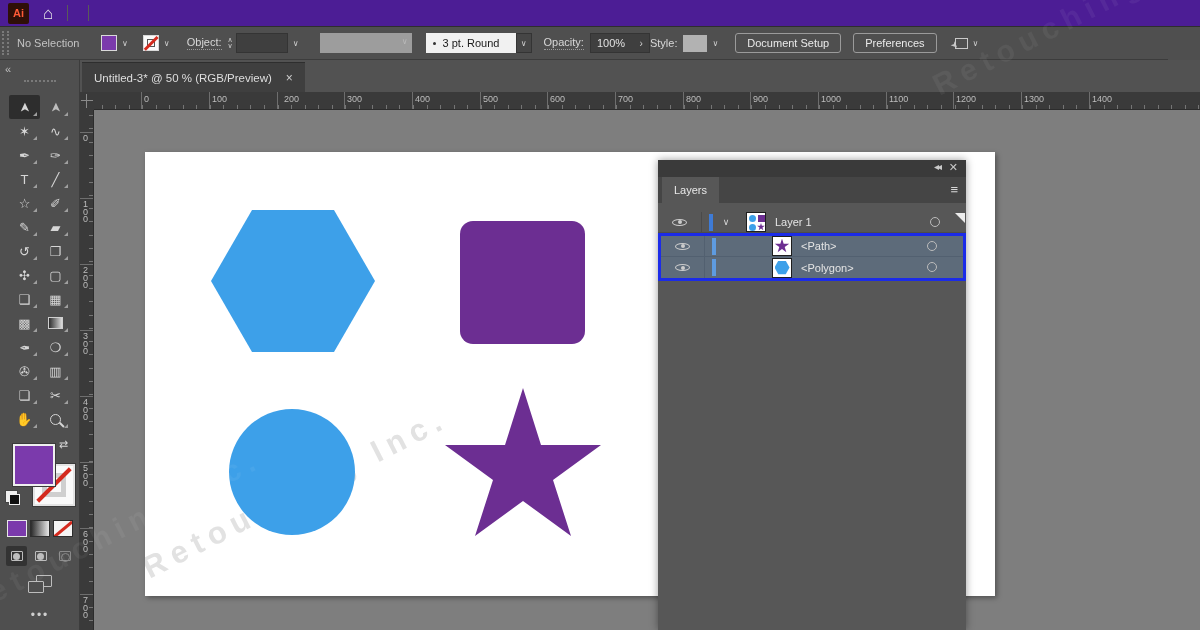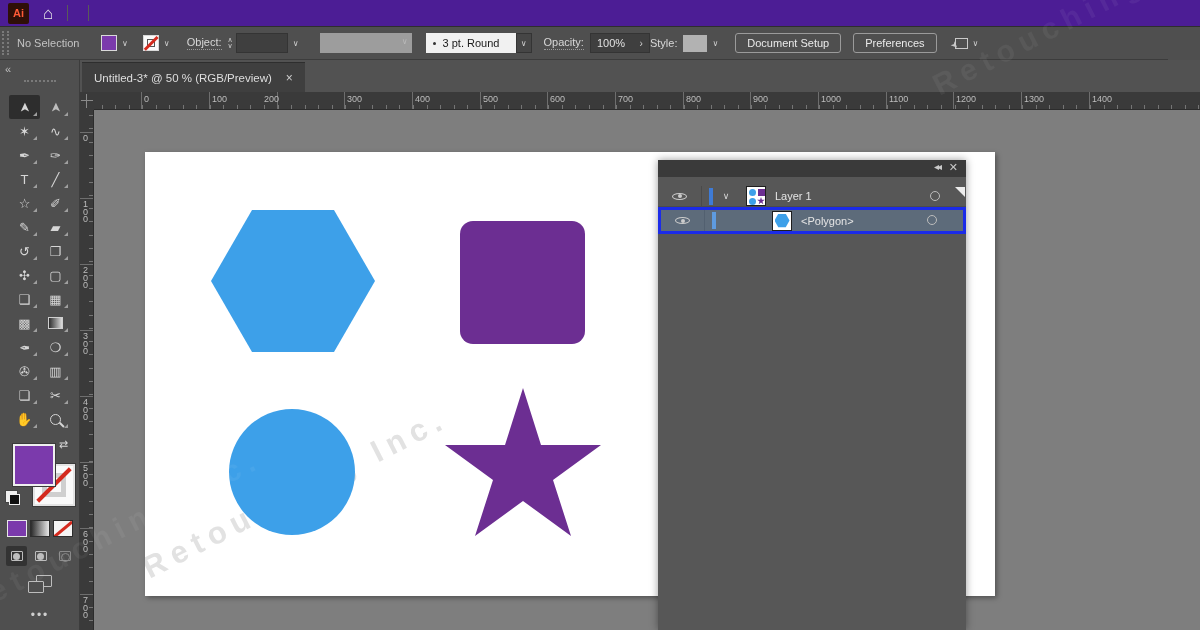--- a/index.html
+++ b/index.html
@@ -305,21 +305,21 @@
     <span class="h-minor" data-name="ruler-tick" style="left: 1091.2px;"></span>
     <span class="h-minor" data-name="ruler-tick" style="left: 1104.74px;"></span>
     <span class="h-minor" data-name="ruler-tick" style="left: 1118.28px;"></span>
     <span class="h-major" data-name="ruler-tick" style="left: 6px;"></span>
     <span class="ruler-num" data-name="ruler-label" style="left: 9px;">0</span>
     <span class="h-major" data-name="ruler-tick" style="left: 61px;"></span>
     <span class="ruler-num" data-name="ruler-label" style="left: 64px;">0</span>
     <span class="h-major" data-name="ruler-tick" style="left: 129px;"></span>
     <span class="ruler-num" data-name="ruler-label" style="left: 132px;">100</span>
     <span class="h-major" data-name="ruler-tick" style="left: 197px;"></span>
-    <span class="ruler-num" data-name="ruler-label" style="left: 184px;">200</span>
+    <span class="ruler-num" data-name="ruler-label" style="left: 204px;">200</span>
     <span class="h-major" data-name="ruler-tick" style="left: 264px;"></span>
     <span class="ruler-num" data-name="ruler-label" style="left: 267px;">300</span>
     <span class="h-major" data-name="ruler-tick" style="left: 332px;"></span>
     <span class="ruler-num" data-name="ruler-label" style="left: 335px;">400</span>
     <span class="h-major" data-name="ruler-tick" style="left: 400px;"></span>
     <span class="ruler-num" data-name="ruler-label" style="left: 403px;">500</span>
     <span class="h-major" data-name="ruler-tick" style="left: 467px;"></span>
     <span class="ruler-num" data-name="ruler-label" style="left: 470px;">600</span>
     <span class="h-major" data-name="ruler-tick" style="left: 535px;"></span>
     <span class="ruler-num" data-name="ruler-label" style="left: 538px;">700</span>
@@ -539,38 +539,53 @@
       <polygon data-name="star-shape" points="378,236 396,293 456,293 408,328 426,384 378,349 330,384 348,328 300,293 360,293" fill="#6c2e92"></polygon>
     </svg>
   </div>
 </div>
 
 <div id="layers-panel" data-name="layers-panel">
   <div id="lp-header" data-name="layers-panel-header">
     <span id="lp-collapse" data-name="panel-collapse-icon">◂◂</span>
     <span id="lp-close" data-name="panel-close-icon">✕</span>
   </div>
+  <div id="lp-tabbar" data-name="layers-panel-tabbar">
+    <span id="lp-tab" data-name="tab-layers">Layers</span>
+    <span id="lp-menu" data-name="panel-menu-icon">≡</span>
+  </div>
   <div id="lp-body" data-name="layers-list">
     <div class="lrow" id="layer1-row" data-name="layer-row-layer1">
       <span class="eye-cell" data-name="visibility-cell">
           <span class="eye" data-name="eye-icon"></span>
         </span>
       <span class="lbar" data-name="layer-color-bar" style="background: rgb(62, 123, 214);"></span>
       <span class="chev" data-name="expand-chevron-icon">∨</span>
       <span class="thumb" data-name="layer-thumbnail">
         <span class="mini shape-circle" style="width:7px;height:7px;left:2px;top:2px;"></span>
         <span class="mini shape-rect" style="width:7px;height:7px;left:11px;top:2px;"></span>
         <span class="mini shape-circle" style="width:7px;height:7px;left:2px;top:11px;"></span>
         <span class="mini shape-star" style="width:8px;height:8px;left:10px;top:10px;"></span>
       </span>
       <span class="lname" data-name="layer-name">Layer 1</span>
       <span class="target" data-name="target-circle"></span>
       <span id="layer1-corner" data-name="selection-corner-indicator"></span>
     </div>
     <div id="selected-group" data-name="selected-sublayers-group">
+        <div class="lrow" data-name="sublayer-row-path">
+          <span class="eye-cell" data-name="visibility-cell">
+            <span class="eye" data-name="eye-icon"></span>
+          </span>
+          <span class="lbar" data-name="layer-color-bar" style="background: rgb(94, 155, 224);"></span>
+          <span class="thumb" data-name="sublayer-thumbnail">
+            <span class="shape-star" data-name="shape-star-icon"></span>
+          </span>
+          <span class="lname" data-name="sublayer-name">&lt;Path&gt;</span>
+          <span class="target" data-name="target-circle"></span>
+        </div>
         <div class="lrow" data-name="sublayer-row-polygon">
           <span class="eye-cell" data-name="visibility-cell">
             <span class="eye" data-name="eye-icon"></span>
           </span>
           <span class="lbar" data-name="layer-color-bar" style="background: rgb(94, 155, 224);"></span>
           <span class="thumb" data-name="sublayer-thumbnail">
             <span class="shape-hex" data-name="shape-hex-icon"></span>
           </span>
           <span class="lname" data-name="sublayer-name">&lt;Polygon&gt;</span>
           <span class="target" data-name="target-circle"></span>

